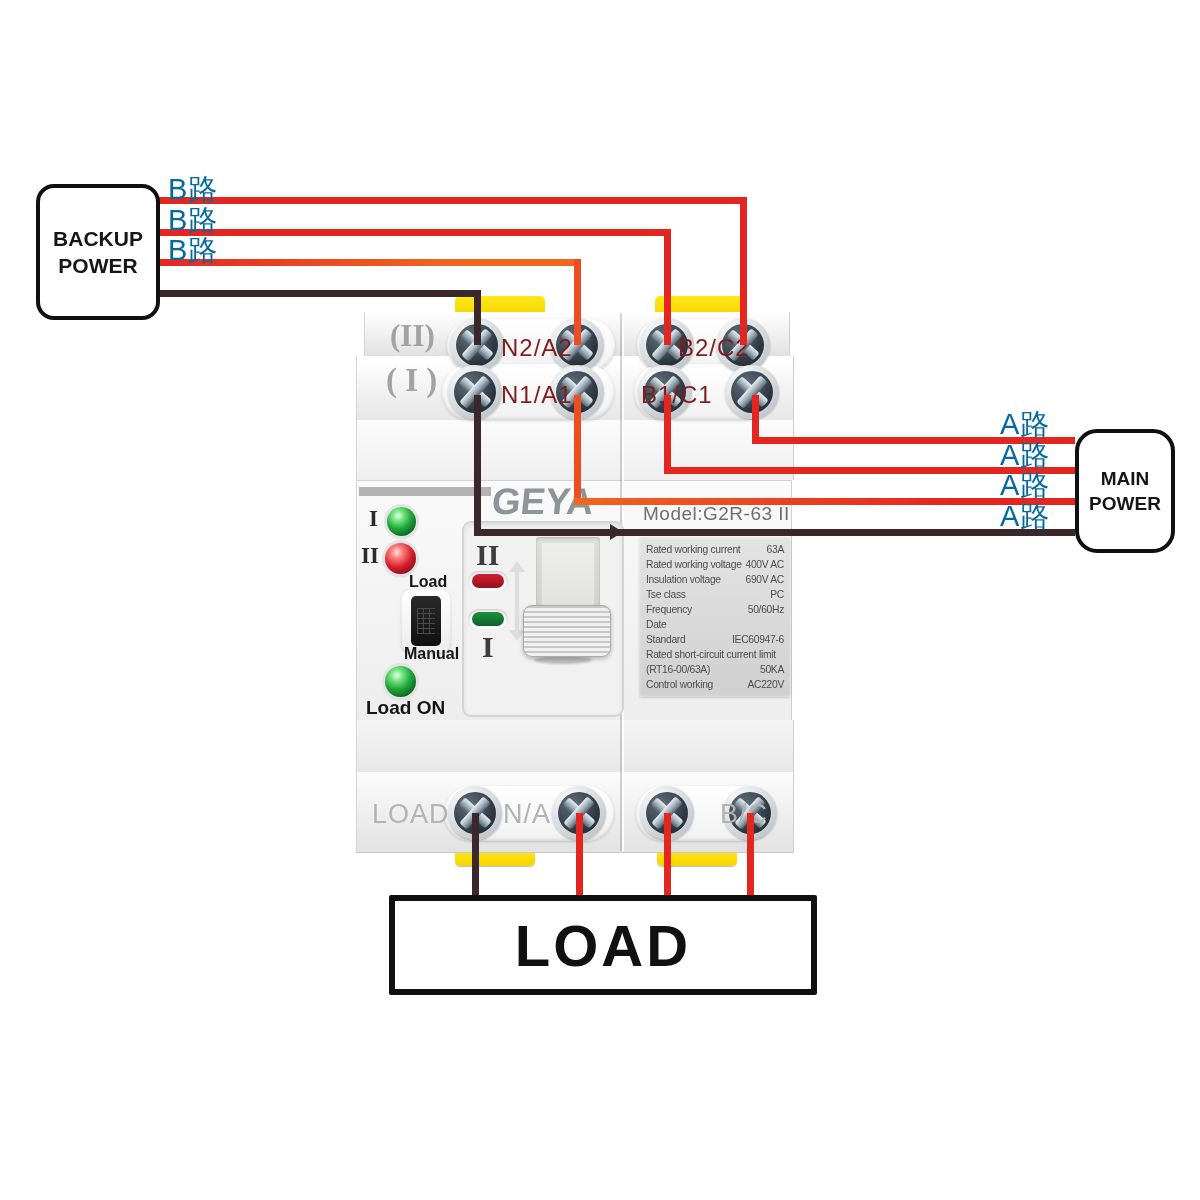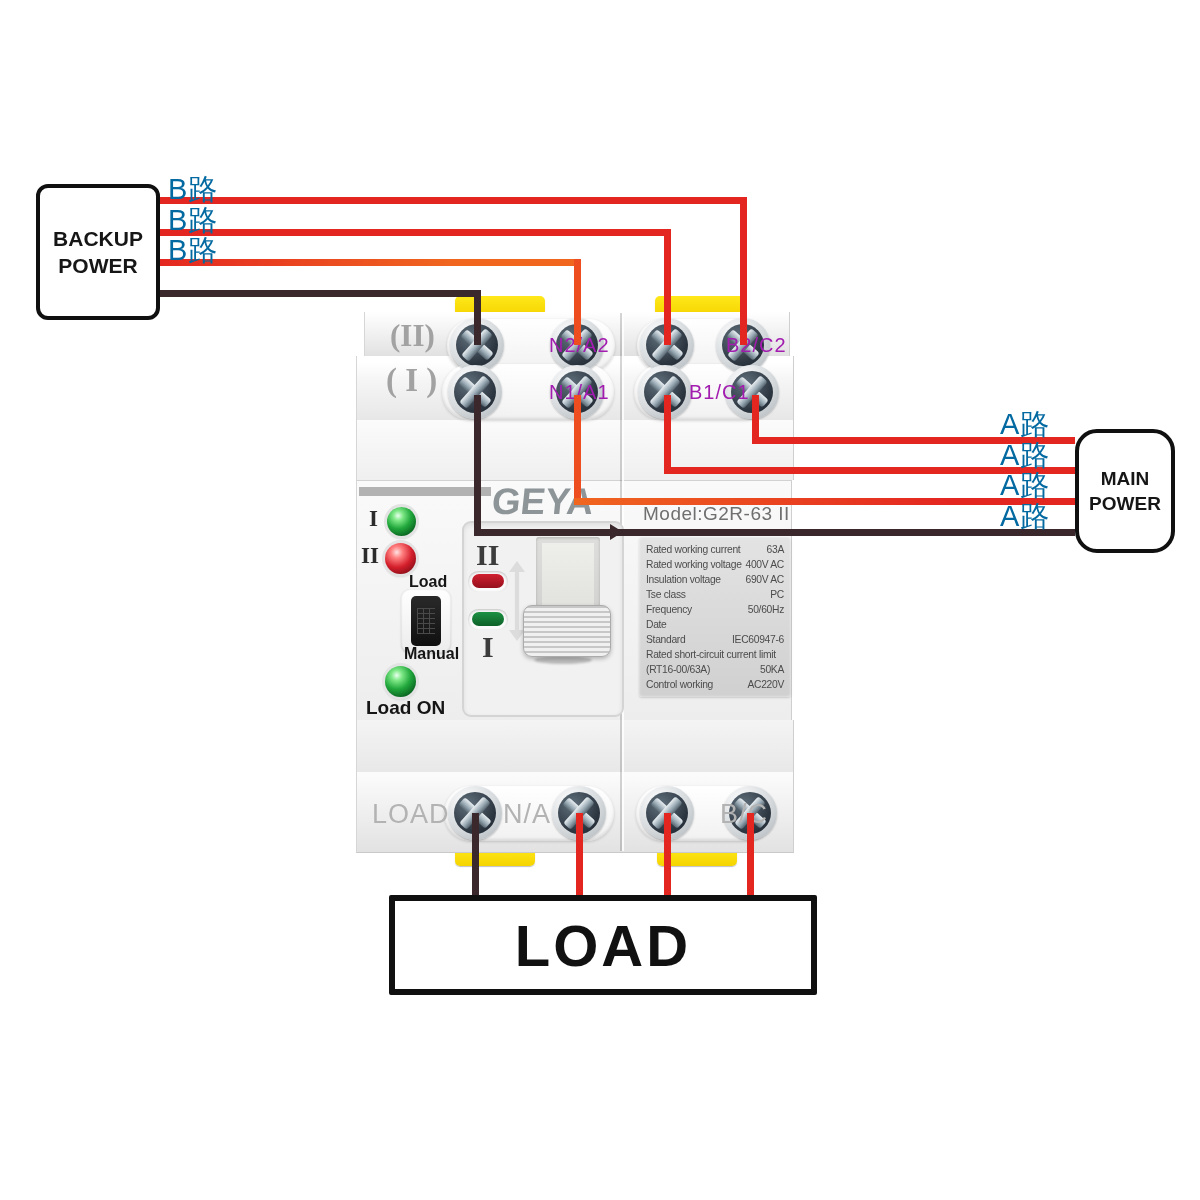--- a/index.html
+++ b/index.html
@@ -3,21 +3,21 @@
 <meta charset="utf-8">
 <style>
   html,body{margin:0;padding:0;background:#fff;}
   .canvas{position:relative;width:1200px;height:1200px;background:#ffffff;overflow:hidden;
           font-family:"Liberation Sans","DejaVu Sans",sans-serif;}
 
   
   .pbox{position:absolute;background:#fff;border:4px solid #101010;display:flex;flex-direction:column;
         align-items:center;justify-content:center;text-align:center;z-index:20;}
   .pbox .bl{font-weight:bold;color:#161616;}
-  .backupbox{left:36px;top:184px;width:116px;height:128px;border-radius:12px;}
+  .backupbox{left:36px;top:184px;width:116px;height:128px;border-radius:18px;}
   .backupbox .bl{font-size:21px;line-height:27px;}
   .mainbox{left:1075px;top:429px;width:92px;height:116px;border-radius:22px;}
   .mainbox .bl{font-size:19px;line-height:25px;}
   .loadbox{left:389px;top:895px;width:416px;height:88px;border:6px solid #101010;border-radius:2px;z-index:20;}
   .loadbox .bl{font-size:58px;letter-spacing:3px;color:#111;}
 
   
   .wire{position:absolute;z-index:15;}
   .w-red{background:#e42621;}
   .w-or{background:#ee4d1f;}
@@ -44,21 +44,21 @@
         box-shadow:inset 0 -2px 3px rgba(0,0,0,.10),0 1px 3px rgba(0,0,0,.16);}
   .screw{position:absolute;width:54px;height:54px;border-radius:50%;z-index:5;
          background:radial-gradient(circle at 35% 30%,#ffffff,#d6dadd 55%,#a8b0b5);
          box-shadow:0 1px 2px rgba(0,0,0,.25);}
   .screw .inner{position:absolute;left:6px;top:6px;width:42px;height:42px;border-radius:50%;overflow:hidden;
          background:radial-gradient(circle at 35% 30%,#60707c,#2d3742 65%,#1b232b);}
   .screw .bar1,.screw .bar2{position:absolute;left:3px;top:16px;width:36px;height:10px;border-radius:3px;
          background:linear-gradient(180deg,#e9eff2,#94a5b0 60%,#57656f);}
   .screw .bar1{transform:rotate(42deg);}
   .screw .bar2{transform:rotate(-48deg);}
-  .tlabel{position:absolute;z-index:6;color:#a21caf;font-size:20px;letter-spacing:1px;margin-left:48px;}
+  .tlabel{position:absolute;z-index:6;color:#7f1d1d;font-size:24px;letter-spacing:1px;}
   .rowlabel{position:absolute;z-index:6;color:#a2a2a2;font-family:"Liberation Serif","DejaVu Serif",serif;font-size:31px;font-weight:bold;}
   .blabel{position:absolute;z-index:6;color:#b3b3b3;font-size:27px;letter-spacing:1px;}
 
   
   .stripe{position:absolute;left:359px;top:487px;width:132px;height:9px;background:#b2b2b2;z-index:6;}
   .logo{position:absolute;left:492px;top:481px;z-index:6;font-size:37px;font-weight:bold;color:#8e9598;
         transform:skewX(-6deg);letter-spacing:0px;}
   .model{position:absolute;left:643px;top:503px;z-index:6;font-size:19px;color:#6f6f6f;letter-spacing:.5px;}
   .sticker{position:absolute;left:639px;top:537px;width:152px;height:160px;z-index:6;border-radius:3px;
            background:linear-gradient(180deg,#e3e3e3,#d0d0d0);box-shadow:inset 0 0 3px rgba(255,255,255,.7),0 1px 2px rgba(0,0,0,.15);

